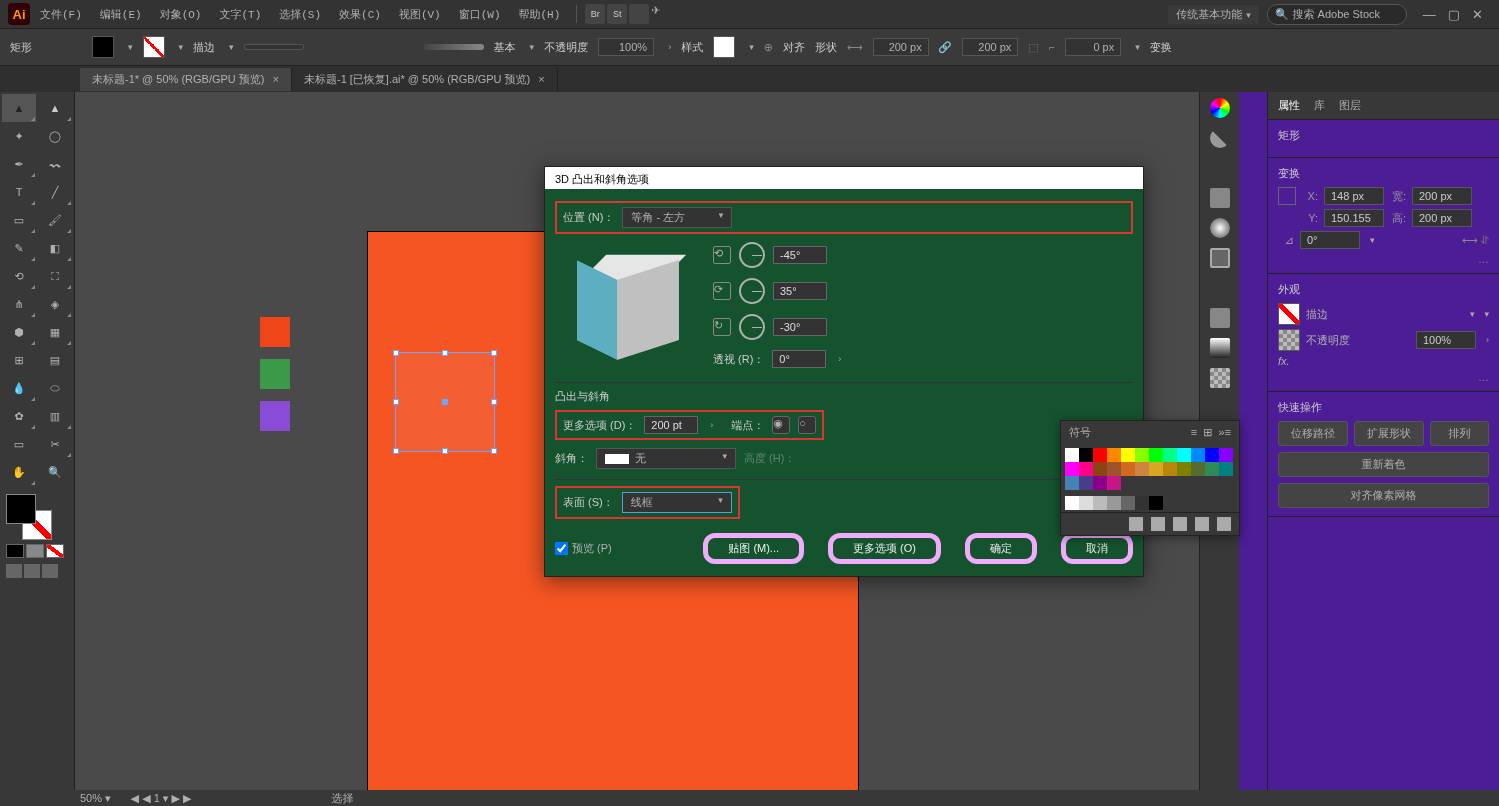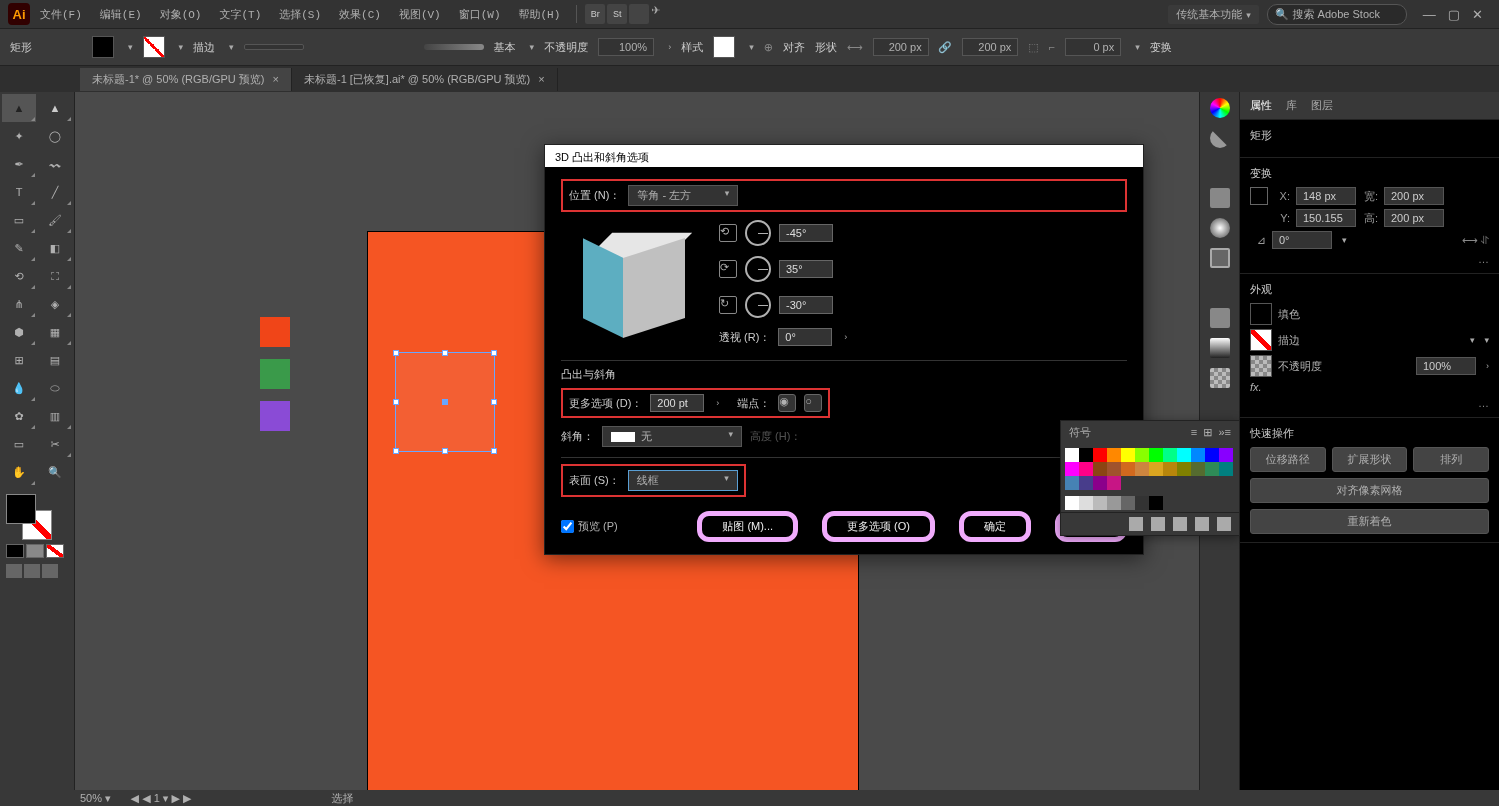--- a/index.html
+++ b/index.html
@@ -66,21 +66,21 @@
 .handle { position: absolute; width: 6px; height: 6px; background: #fff; border: 1px solid #6aa6ff; }
 .h-tl { top: -3px; left: -3px; } .h-tr { top: -3px; right: -3px; }
 .h-bl { bottom: -3px; left: -3px; } .h-br { bottom: -3px; right: -3px; }
 .h-tc { top: -3px; left: 50%; margin-left: -3px; }
 .h-bc { bottom: -3px; left: 50%; margin-left: -3px; }
 .h-cl { top: 50%; left: -3px; margin-top: -3px; }
 .h-cr { top: 50%; right: -3px; margin-top: -3px; }
 .h-cc { top: 50%; left: 50%; margin: -3px; background: #6aa6ff; }
 
 
-.right-col { width: 300px; background: #000000; display: flex; }
+.right-col { width: 300px; background: #4c1d95; display: flex; gap: 28px; }
 .right-icons { width: 40px; background: #383838; border-left: 1px solid #222; display: flex; flex-direction: column; align-items: center; padding-top: 6px; gap: 10px; }
 .ric { width: 20px; height: 20px; background: #888; border-radius: 50%; }
 .ric.sq { border-radius: 2px; }
 .prop-panel { flex: 1; border-left: 1px solid #222; display: flex; flex-direction: column; }
 .panel-tabs { display: flex; gap: 14px; padding: 6px 10px; background: #383838; border-bottom: 1px solid #222; }
 .ptab { cursor: pointer; color: #aaa; }
 .ptab.active { color: #fff; }
 .panel-section { padding: 8px 10px; border-bottom: 1px solid #222; }
 .ps-title { margin-bottom: 6px; color: #ccc; }
 .ps-row { display: flex; gap: 6px; align-items: center; margin-bottom: 4px; }
@@ -89,23 +89,23 @@
 .ps-sw { width: 22px; height: 22px; border: 1px solid #555; }
 .ps-sw.fill { background: #000; }
 .ps-sw.stroke { background: #fff; position: relative; }
 .ps-sw.stroke::after { content: ''; position: absolute; inset: 0; background: linear-gradient(to top right, transparent 42%, red 42%, red 58%, transparent 58%); }
 .checker { background: repeating-conic-gradient(#888 0 25%, #bbb 0 50%) 0 0 / 8px 8px; }
 .quick-btns { display: flex; flex-wrap: wrap; gap: 6px; }
 .qbtn { padding: 4px 12px; background: #444; border: 1px solid #555; border-radius: 3px; cursor: pointer; flex: 1; text-align: center; white-space: nowrap; }
 .qbtn.wide { flex-basis: 100%; }
 
 
-.dialog { position: absolute; left: 544px; top: 144px; width: 600px; background: #000000; border: 1px solid #222; box-shadow: 0 4px 20px rgba(0,0,0,0.5); }
+.dialog { position: absolute; left: 544px; top: 166px; width: 600px; background: #14532d; border: 1px solid #222; box-shadow: 0 4px 20px rgba(0,0,0,0.5); }
 .dlg-title { background: #fff; color: #000; padding: 5px 10px; height: 22px; }
-.dlg-body { padding: 12px 16px; }
+.dlg-body { padding: 12px 10px; }
 .dlg-row { display: flex; align-items: center; gap: 8px; margin-bottom: 10px; }
 .dlg-label { color: #ccc; }
 .dlg-dd { background: #333; border: 1px solid #555; padding: 2px 8px; min-width: 110px; display: flex; justify-content: space-between; color: #ddd; }
 .dlg-input { background: #333; border: 1px solid #666; padding: 2px 6px; width: 54px; color: #ddd; }
 .redbox { border: 2px solid #d33; padding: 4px 6px; display: flex; align-items: center; gap: 8px; }
 .preview-3d { display: flex; gap: 18px; margin: 8px 0 14px 10px; }
 .cube { width: 130px; height: 120px; position: relative; }
 .cube-top { position: absolute; left: 28px; top: 4px; width: 80px; height: 44px; transform: skewX(-45deg) scaleY(0.6); background: #e6e6e6; }
 .cube-left { position: absolute; left: 12px; top: 28px; width: 40px; height: 80px; background: #5daec1; transform: skewY(26deg); }
 .cube-right { position: absolute; left: 52px; top: 28px; width: 62px; height: 80px; background: #c0c0c0; transform: skewY(-18deg); }
@@ -429,24 +429,20 @@
           <span class="ps-label">⊿</span>
           <div class="ps-input">0°</div>
             <span class="chev">▾</span>
           <span style="margin-left:auto;color:#888">⟷ ⥯</span>
         </div>
         <div style="text-align:right;color:#888">…</div>
       </div>
       <div class="panel-section">
         <div class="ps-title">外观</div>
         <div class="ps-row">
-            <div class="ps-sw fill"></div>
-            <span>填色</span>
-          </div>
-        <div class="ps-row">
             <div class="ps-sw stroke"></div>
             <span>描边</span>
             <span style="margin-left:auto" class="chev">▾</span>
             <span class="chev">▾</span>
           </div>
         <div class="ps-row">
             <div class="ps-sw checker"></div>
             <span>不透明度</span>
             <div class="ps-input" style="margin-left:auto">100%</div>
             <span class="chev">›</span>
@@ -455,22 +451,22 @@
             <span style="font-style:italic">fx.</span>
           </div>
         <div style="text-align:right;color:#888">…</div>
       </div>
       <div class="panel-section">
         <div class="ps-title">快速操作</div>
         <div class="quick-btns">
           <div class="qbtn">位移路径</div>
           <div class="qbtn">扩展形状</div>
           <div class="qbtn">排列</div>
+          <div class="qbtn wide">重新着色</div>
           <div class="qbtn">对齐像素网格</div>
-          <div class="qbtn wide">重新着色</div>
         </div>
       </div>
     </div>
   </div>
 </div>
 
 <div class="dialog">
   <div class="dlg-title">3D 凸出和斜角选项</div>
   <div class="dlg-body">
     <div class="redbox">

